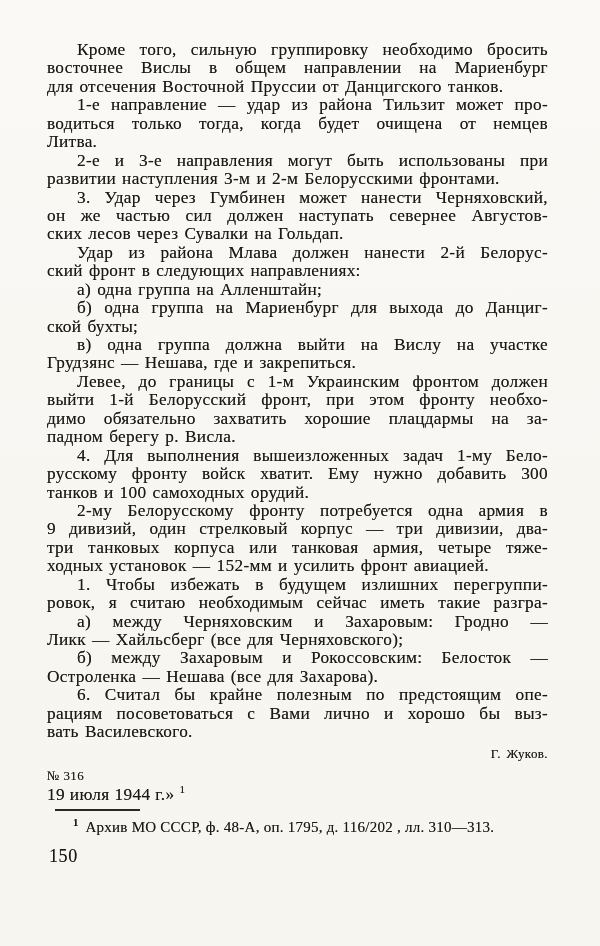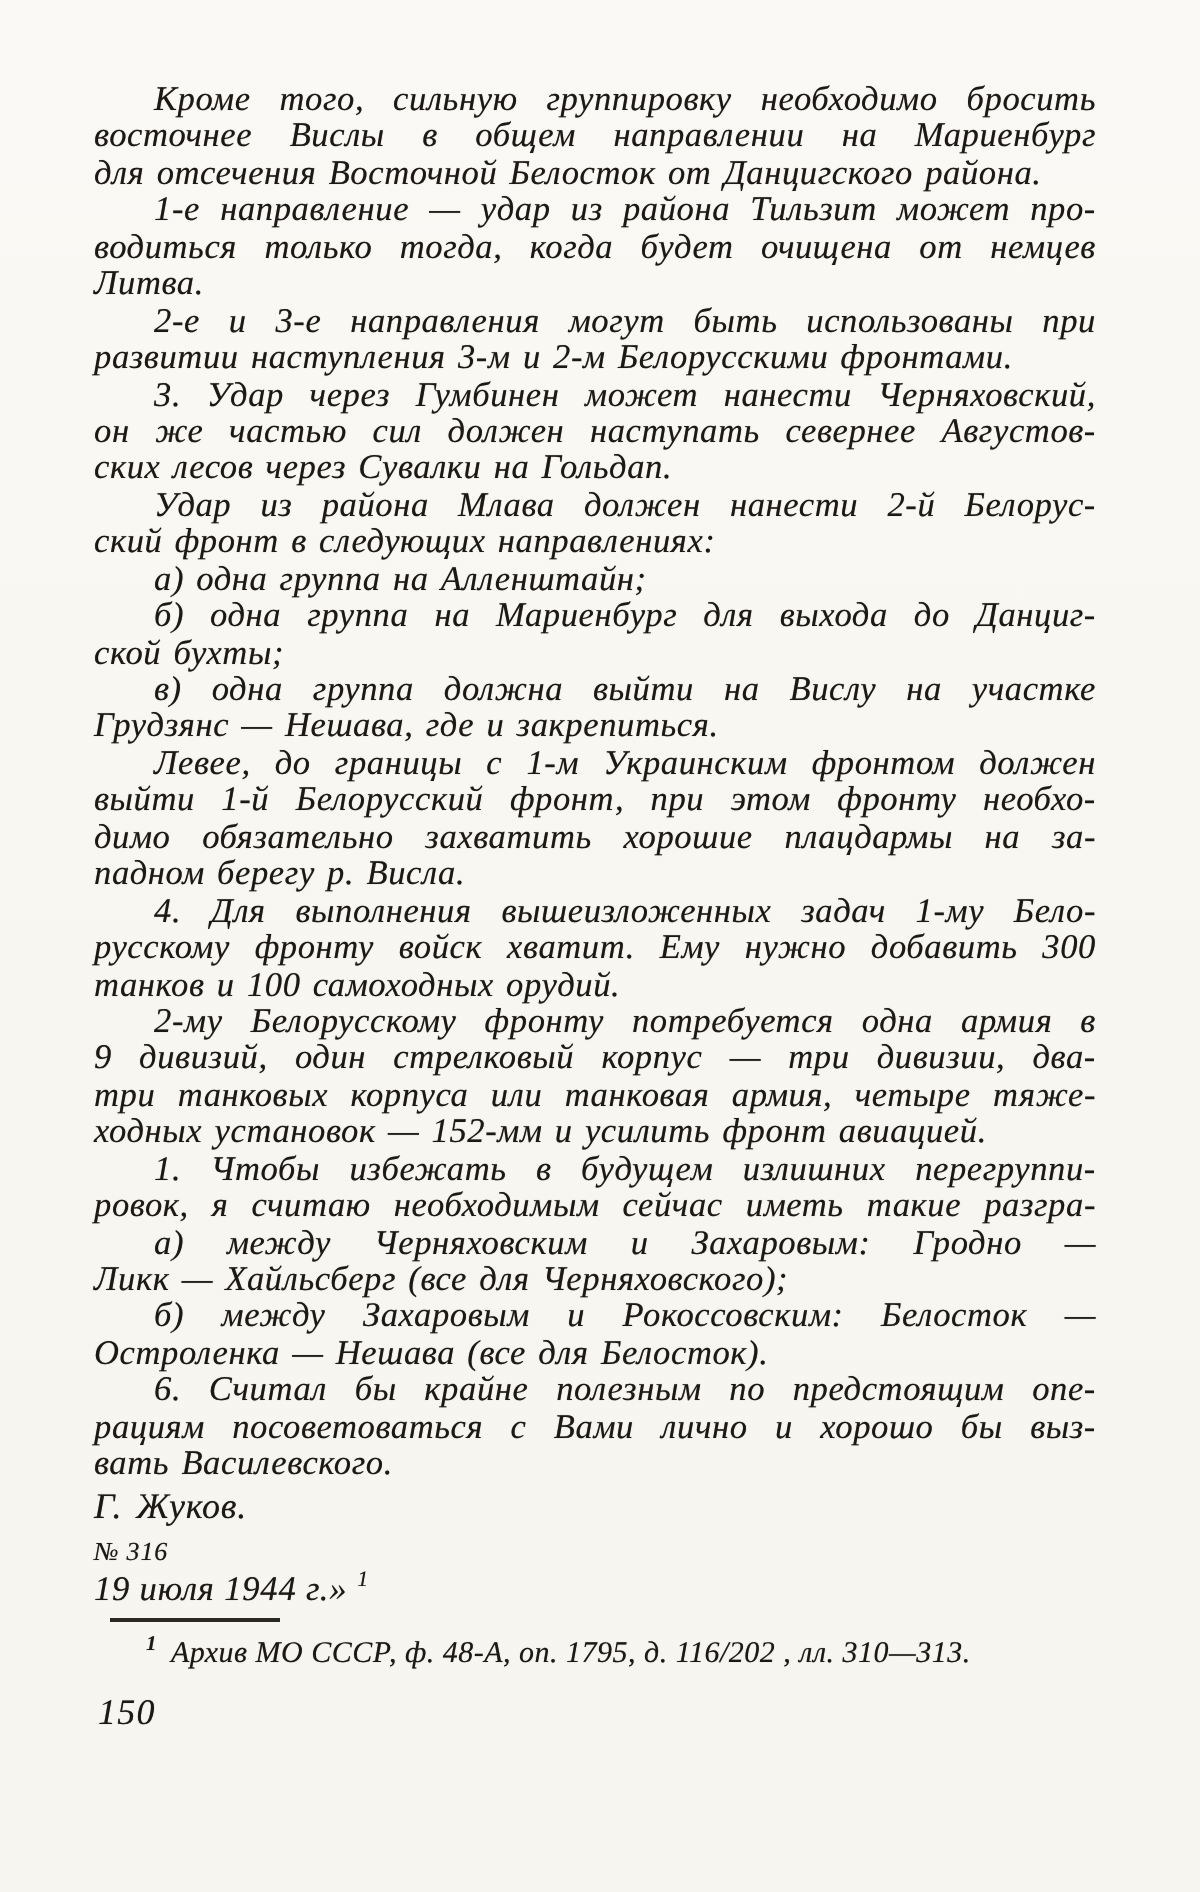--- a/index.html
+++ b/index.html
@@ -15,46 +15,45 @@
   .page {
     position: relative;
     width: 600px;
     height: 946px;
     font-family: "Liberation Serif", "DejaVu Serif", serif;
     color: #1b1815;
     text-shadow: 0 0 0.4px rgba(20, 16, 10, 0.55);
   }
   .content {
     margin: 41px 52px 12px 47px; 
-    font-style: italic;
   }
   .line {
     font-size: 17.3px;
     line-height: 18.45px;
     height: 18.45px;
     letter-spacing: 0.3px;
     word-spacing: 1.5px;
     white-space: normal;
     text-align: left;
   }
   .line.ind {
     padding-left: 30px;
   }
   .line.jst {
     text-align: justify;
     text-align-last: justify;
     text-justify: inter-word;
   }
   .sig {
     margin-top: 2px;
-    font-size: 18px;
+    font-size: 13px;
     line-height: 19px;
     letter-spacing: 0.4px;
     word-spacing: 2px;
-    text-align: left;
+    text-align: right;
   }
   .doc-num {
     margin-top: 3px;
     font-size: 13px;
     line-height: 19px;
     letter-spacing: 0.4px;
   }
   .doc-date {
     font-size: 17.3px;
     line-height: 19px;
@@ -93,21 +92,21 @@
 </style>
 </head>
 <body>
 
 <div class="page">
   <div class="content">
 
     <div id="body-lines">
         <div class="line ind jst">Кроме того, сильную группировку необходимо бросить</div>
         <div class="line jst">восточнее Вислы в общем направлении на Мариенбург</div>
-        <div class="line">для отсечения Восточной Белосток от Данцигского района.</div>
+        <div class="line">для отсечения Восточной Пруссии от Данцигского танков.</div>
         <div class="line ind jst">1-е направление — удар из района Тильзит может про-</div>
         <div class="line jst">водиться только тогда, когда будет очищена от немцев</div>
         <div class="line">Литва.</div>
         <div class="line ind jst">2-е и 3-е направления могут быть использованы при</div>
         <div class="line">развитии наступления 3-м и 2-м Белорусскими фронтами.</div>
         <div class="line ind jst">3. Удар через Гумбинен может нанести Черняховский,</div>
         <div class="line jst">он же частью сил должен наступать севернее Августов-</div>
         <div class="line">ских лесов через Сувалки на Гольдап.</div>
         <div class="line ind jst">Удар из района Млава должен нанести 2-й Белорус-</div>
         <div class="line">ский фронт в следующих направлениях:</div>
@@ -125,21 +124,21 @@
         <div class="line">танков и 100 самоходных орудий.</div>
         <div class="line ind jst">2-му Белорусскому фронту потребуется одна армия в</div>
         <div class="line jst">9 дивизий, один стрелковый корпус — три дивизии, два-</div>
         <div class="line jst">три танковых корпуса или танковая армия, четыре тяже-</div>
         <div class="line">ходных установок — 152-мм и усилить фронт авиацией.</div>
         <div class="line ind jst">1. Чтобы избежать в будущем излишних перегруппи-</div>
         <div class="line jst">ровок, я считаю необходимым сейчас иметь такие разгра-</div>
         <div class="line ind jst">а) между Черняховским и Захаровым: Гродно —</div>
         <div class="line">Ликк — Хайльсберг (все для Черняховского);</div>
         <div class="line ind jst">б) между Захаровым и Рокоссовским: Белосток —</div>
-        <div class="line">Остроленка — Нешава (все для Белосток).</div>
+        <div class="line">Остроленка — Нешава (все для Захарова).</div>
         <div class="line ind jst">6. Считал бы крайне полезным по предстоящим опе-</div>
         <div class="line jst">рациям посоветоваться с Вами лично и хорошо бы выз-</div>
         <div class="line">вать Василевского.</div>
       </div>
 
     <div class="sig">Г. Жуков.</div>
 
     <div class="doc-num">№ 316</div>
 
     <div class="doc-date"><span>19 июля 1944 г.»</span><sup>1</sup></div>

